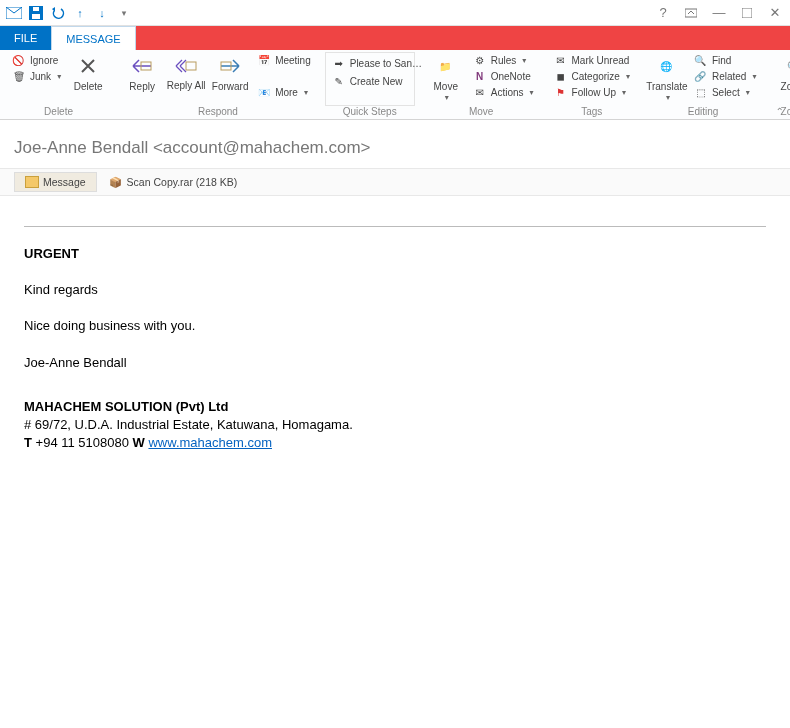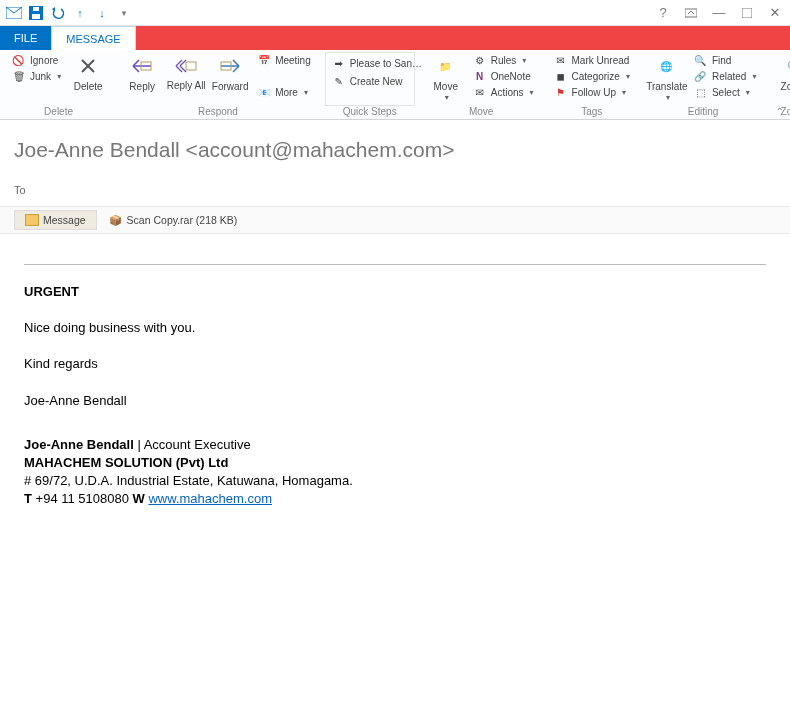--- a/index.html
+++ b/index.html
@@ -25,21 +25,21 @@
 
 .btn-lg { display: flex; flex-direction: column; align-items: center; justify-content: flex-start; width: 42px; padding: 2px 0; cursor: pointer; font-size: 10px; color: #444; gap: 1px; }
 .btn-lg .ic { width: 24px; height: 24px; display: flex; align-items: center; justify-content: center; margin-bottom: 2px; }
 .btn-sm { display: flex; align-items: center; gap: 4px; padding: 1px 4px; cursor: pointer; font-size: 10px; color: #444; white-space: nowrap; height: 16px; }
 .btn-sm .ic { width: 14px; height: 14px; display: flex; align-items: center; justify-content: center; }
 .stack { display: flex; flex-direction: column; gap: 0; justify-content: center; }
 .caret { font-size: 8px; color: #666; margin-left: 2px; }
 .expand-icon { position: absolute; right: 6px; bottom: 2px; font-size: 10px; color: #888; cursor: pointer; }
 
 .header-area { padding: 18px 14px 10px 14px; }
-.from-line { font-size: 21px; color: #777; font-weight: 300; }
+.from-line { font-size: 17px; color: #777; font-weight: 300; }
 .to-row { display: flex; align-items: center; margin-top: 22px; font-size: 11px; color: #666; }
 .to-row .lbl { width: 30px; }
 
 .attach-bar { display: flex; align-items: center; padding: 3px 14px; gap: 4px; border-top: 1px solid #e8e8e8; border-bottom: 1px solid #e8e8e8; background: #fafafa; }
 .tabbtn { display: flex; align-items: center; gap: 4px; padding: 3px 10px; font-size: 10.5px; border: 1px solid #ddd; background: #f0ebe0; cursor: pointer; }
 .tabbtn .ic { width: 14px; height: 12px; background: #f4c869; border: 1px solid #caa03c; }
 .attach-item { display: flex; align-items: center; gap: 4px; padding: 3px 8px; font-size: 10.5px; cursor: pointer; }
 .attach-item .ic { width: 14px; height: 14px; display: flex; align-items: center; justify-content: center; }
 
 .body-area { padding: 16px 24px; font-family: "Times New Roman", serif; font-size: 13px; color: #000; line-height: 1.4; }
@@ -278,42 +278,37 @@
     </div>
     <div class="lbl">Zoom</div>
   </div>
   <div class="sep"></div>
 
   <div class="expand-icon">⌃</div>
 </div>
 
 <div class="header-area">
   <div class="from-line">Joe-Anne Bendall  &lt;account@mahachem.com&gt;</div>
-  <div class="to-row">
-    <div class="lbl">To</div>
-    <div></div>
-  </div>
 </div>
 
 <div class="attach-bar">
   <div class="tabbtn">
     <span class="ic"></span>
     <span>Message</span>
   </div>
   <div class="attach-item">
     <span class="ic">📦</span>
     <span>Scan Copy.rar (218 KB)</span>
   </div>
 </div>
 
 <div class="body-area" style="position:relative">
   <hr>
   <p><b>URGENT</b></p>
+  <p>Kind regards</p>
   <p>Nice doing business with you.</p>
-  <p>Kind regards</p>
   <p>Joe-Anne Bendall</p>
   <div class="sig" style="margin-top:26px">
-    <div><b>Joe-Anne Bendall</b><span> | Account Executive</span></div>
     <div><b>MAHACHEM SOLUTION (Pvt) Ltd</b></div>
     <div># 69/72, U.D.A. Industrial Estate, Katuwana, Homagama.</div>
     <div><b> T </b><span>+94 11 5108080</span><b> W </b><a href="#">www.mahachem.com</a></div>
   </div>
 </div>
 
 </body></html>

